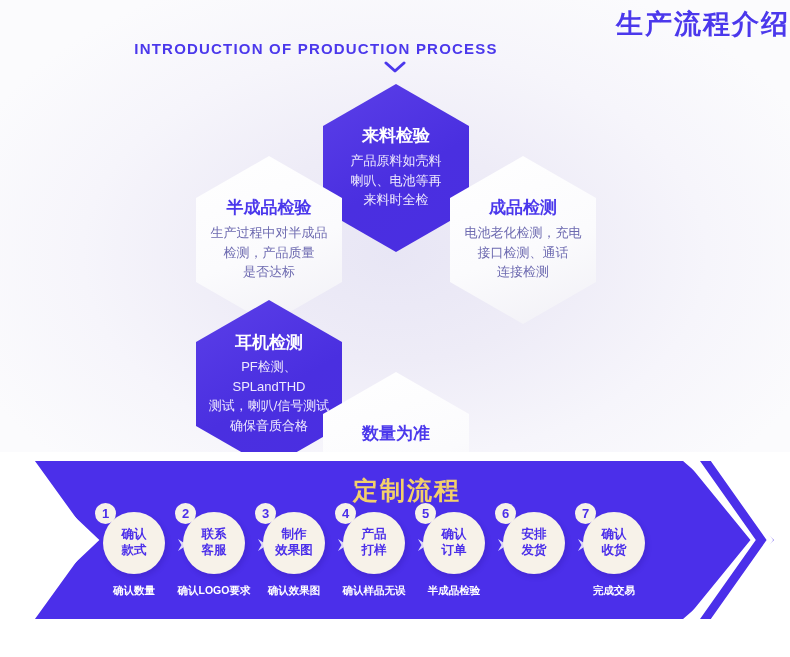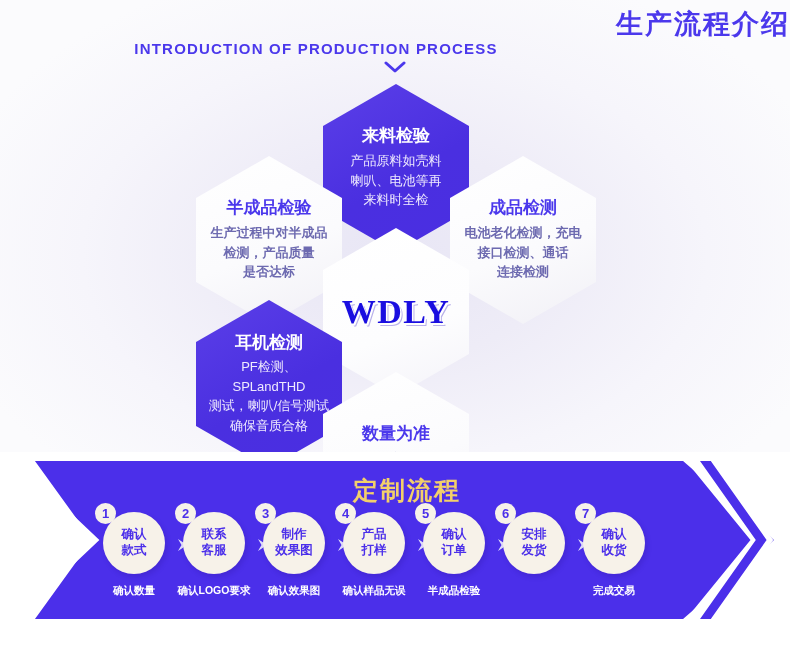--- a/index.html
+++ b/index.html
@@ -97,21 +97,21 @@
   }
   .hex.blue .hex-title { color: #ffffff; }
   .hex.white .hex-title { color: #4b38ec; }
 
   .hex-desc {
     font-size: 13px;
     line-height: 1.5;
     white-space: pre-line;
   }
   .hex.blue .hex-desc { color: #efeafe; }
-  .hex.white .hex-desc { color: #6d6ab0; font-weight: bold; }
+  .hex.white .hex-desc { color: #6d6ab0; }
 
   .hex-center {
     position: absolute;
     width: 146px;
     height: 168px;
     clip-path: polygon(50% 0%, 100% 25%, 100% 75%, 50% 100%, 0% 75%, 0% 25%);
     background: linear-gradient(160deg, #ffffff 0%, #fdfdfe 60%, #f4f3f9 100%);
     display: flex;
     align-items: center;
     justify-content: center;
@@ -295,23 +295,20 @@
 是否达标</div>
     </div>
 
     <div class="hex white hex-upright">
       <div class="hex-title">成品检测</div>
       <div class="hex-desc">电池老化检测，充电
 接口检测、通话
 连接检测</div>
     </div>
 
-    <div class="hex-center hex-mid">
-      <div class="brand-logo">WDLY</div>
-    </div>
 
     <div class="hex blue hex-lowleft">
       <div class="hex-title">耳机检测</div>
       <div class="hex-desc">PF检测、SPLandTHD
 测试，喇叭/信号测试
 确保音质合格</div>
     </div>
 
 
     <div class="hex white hex-bottom">

